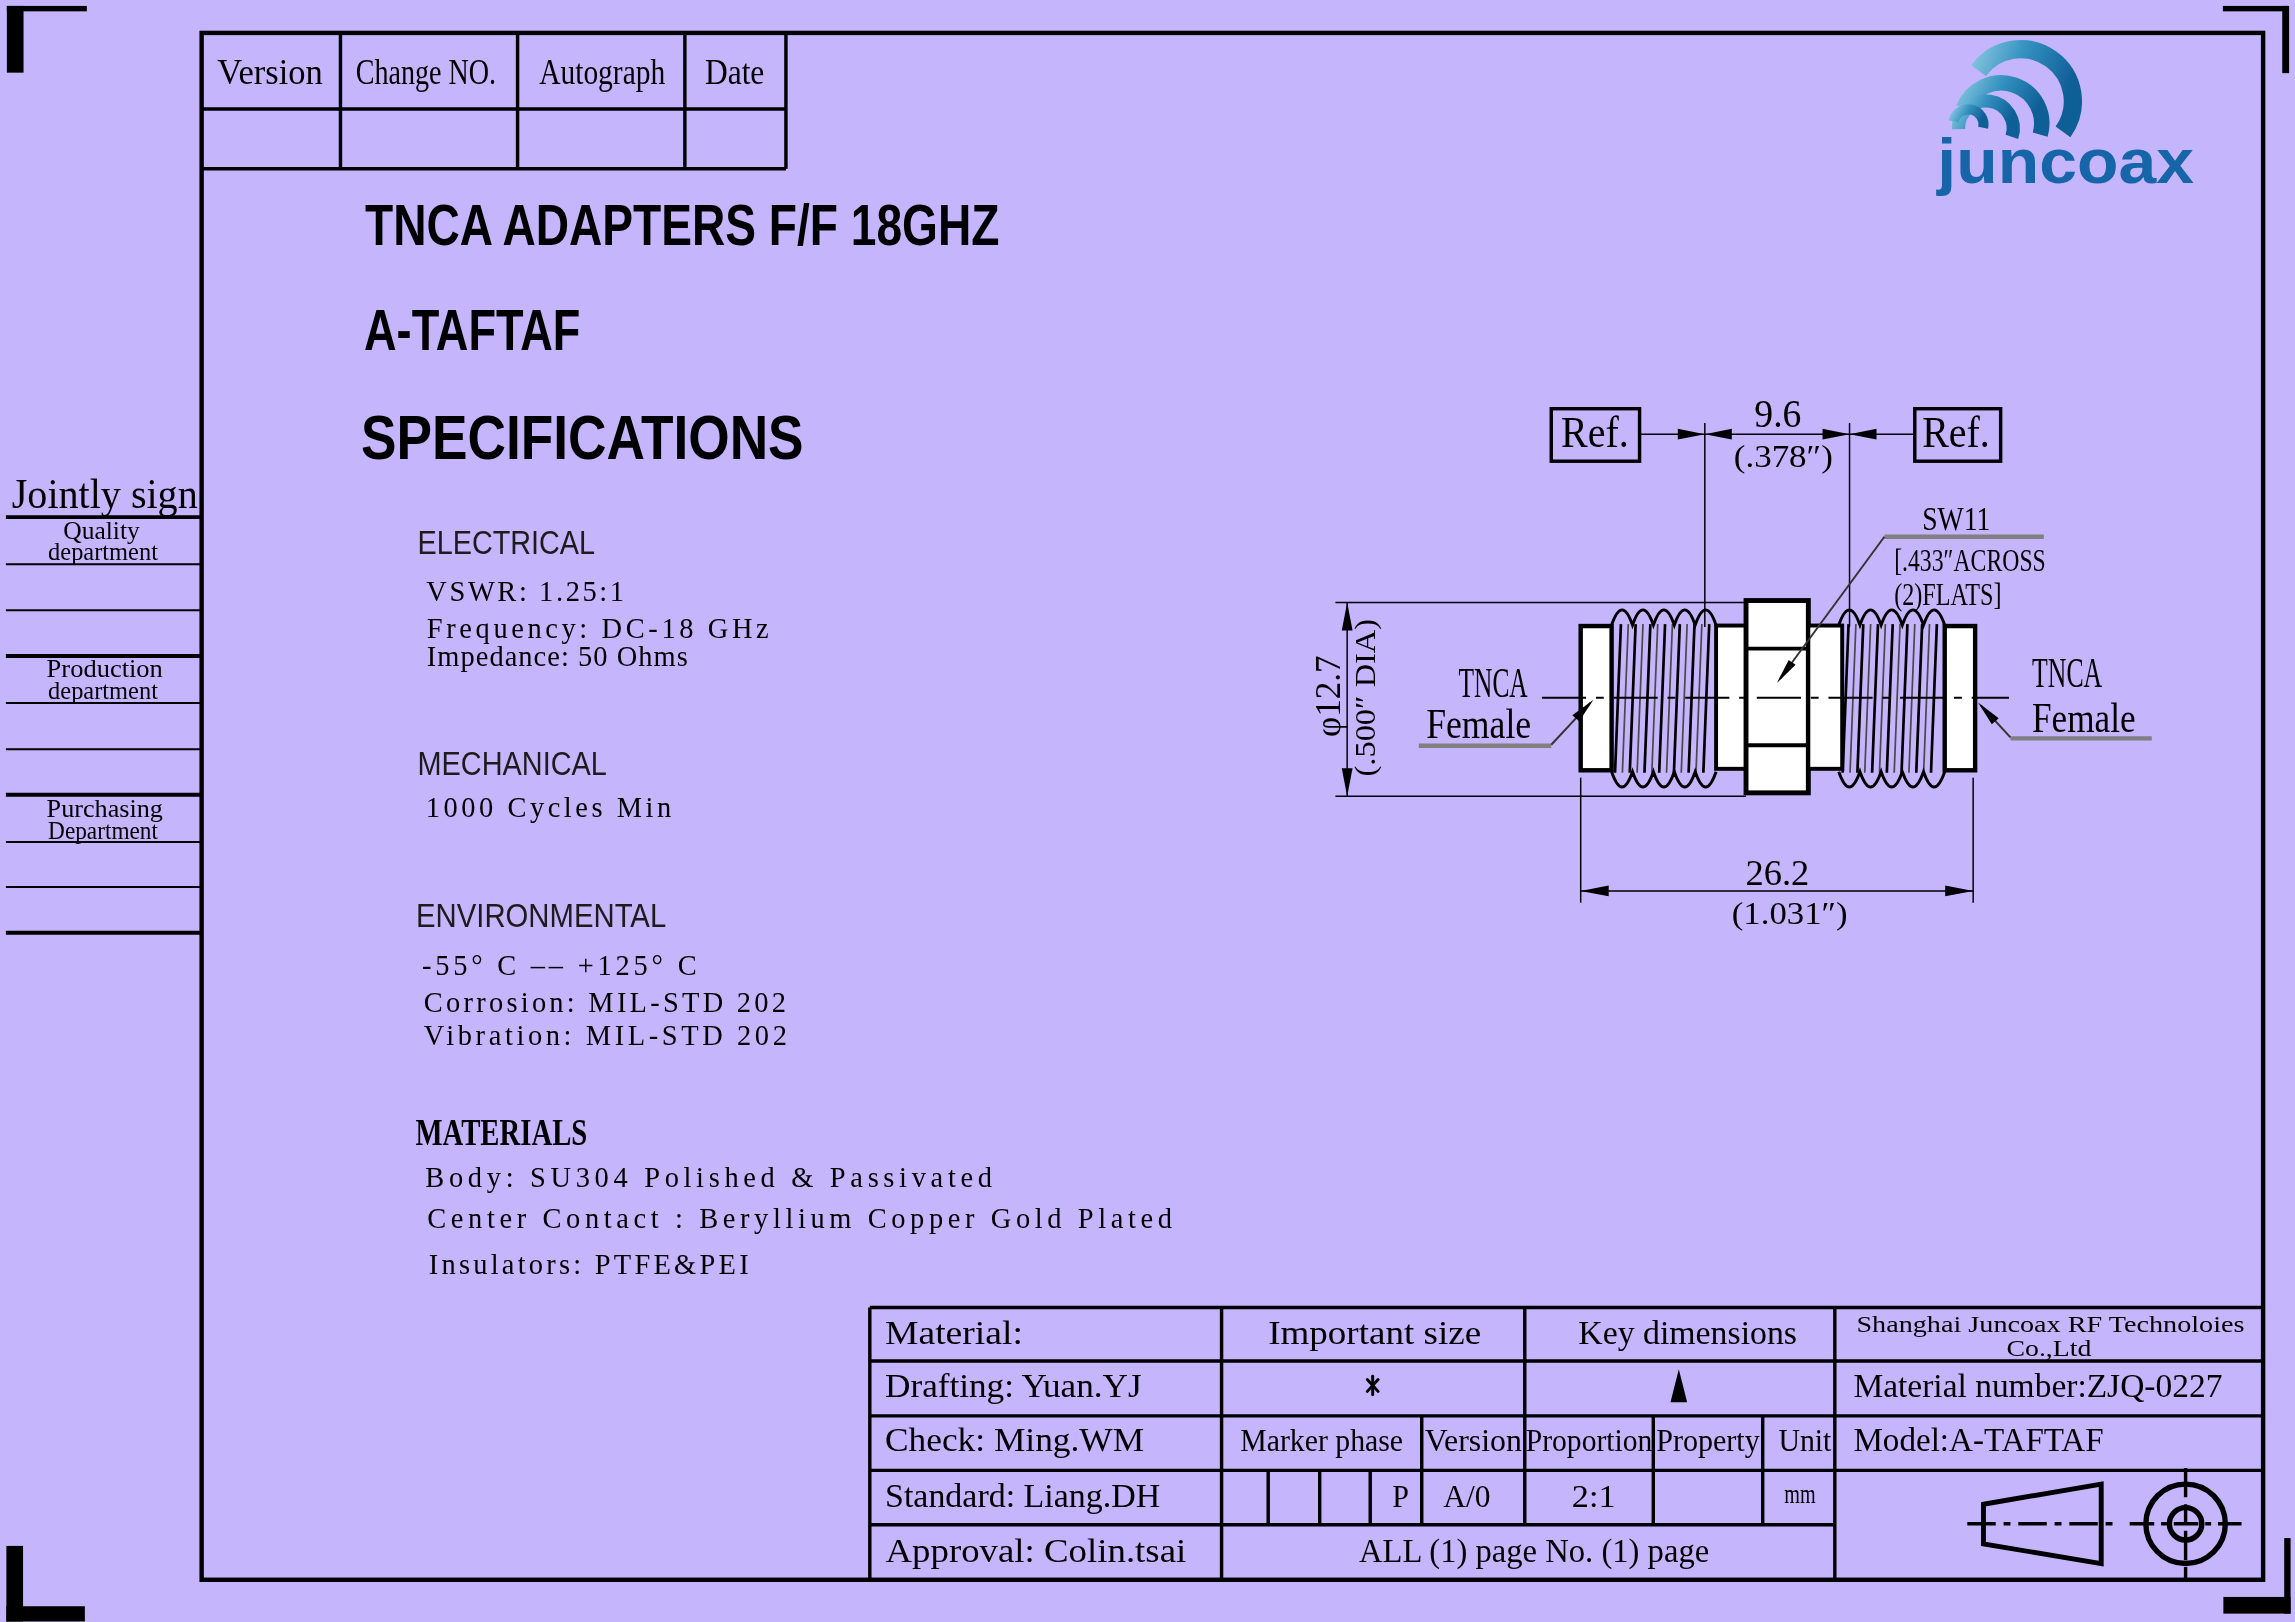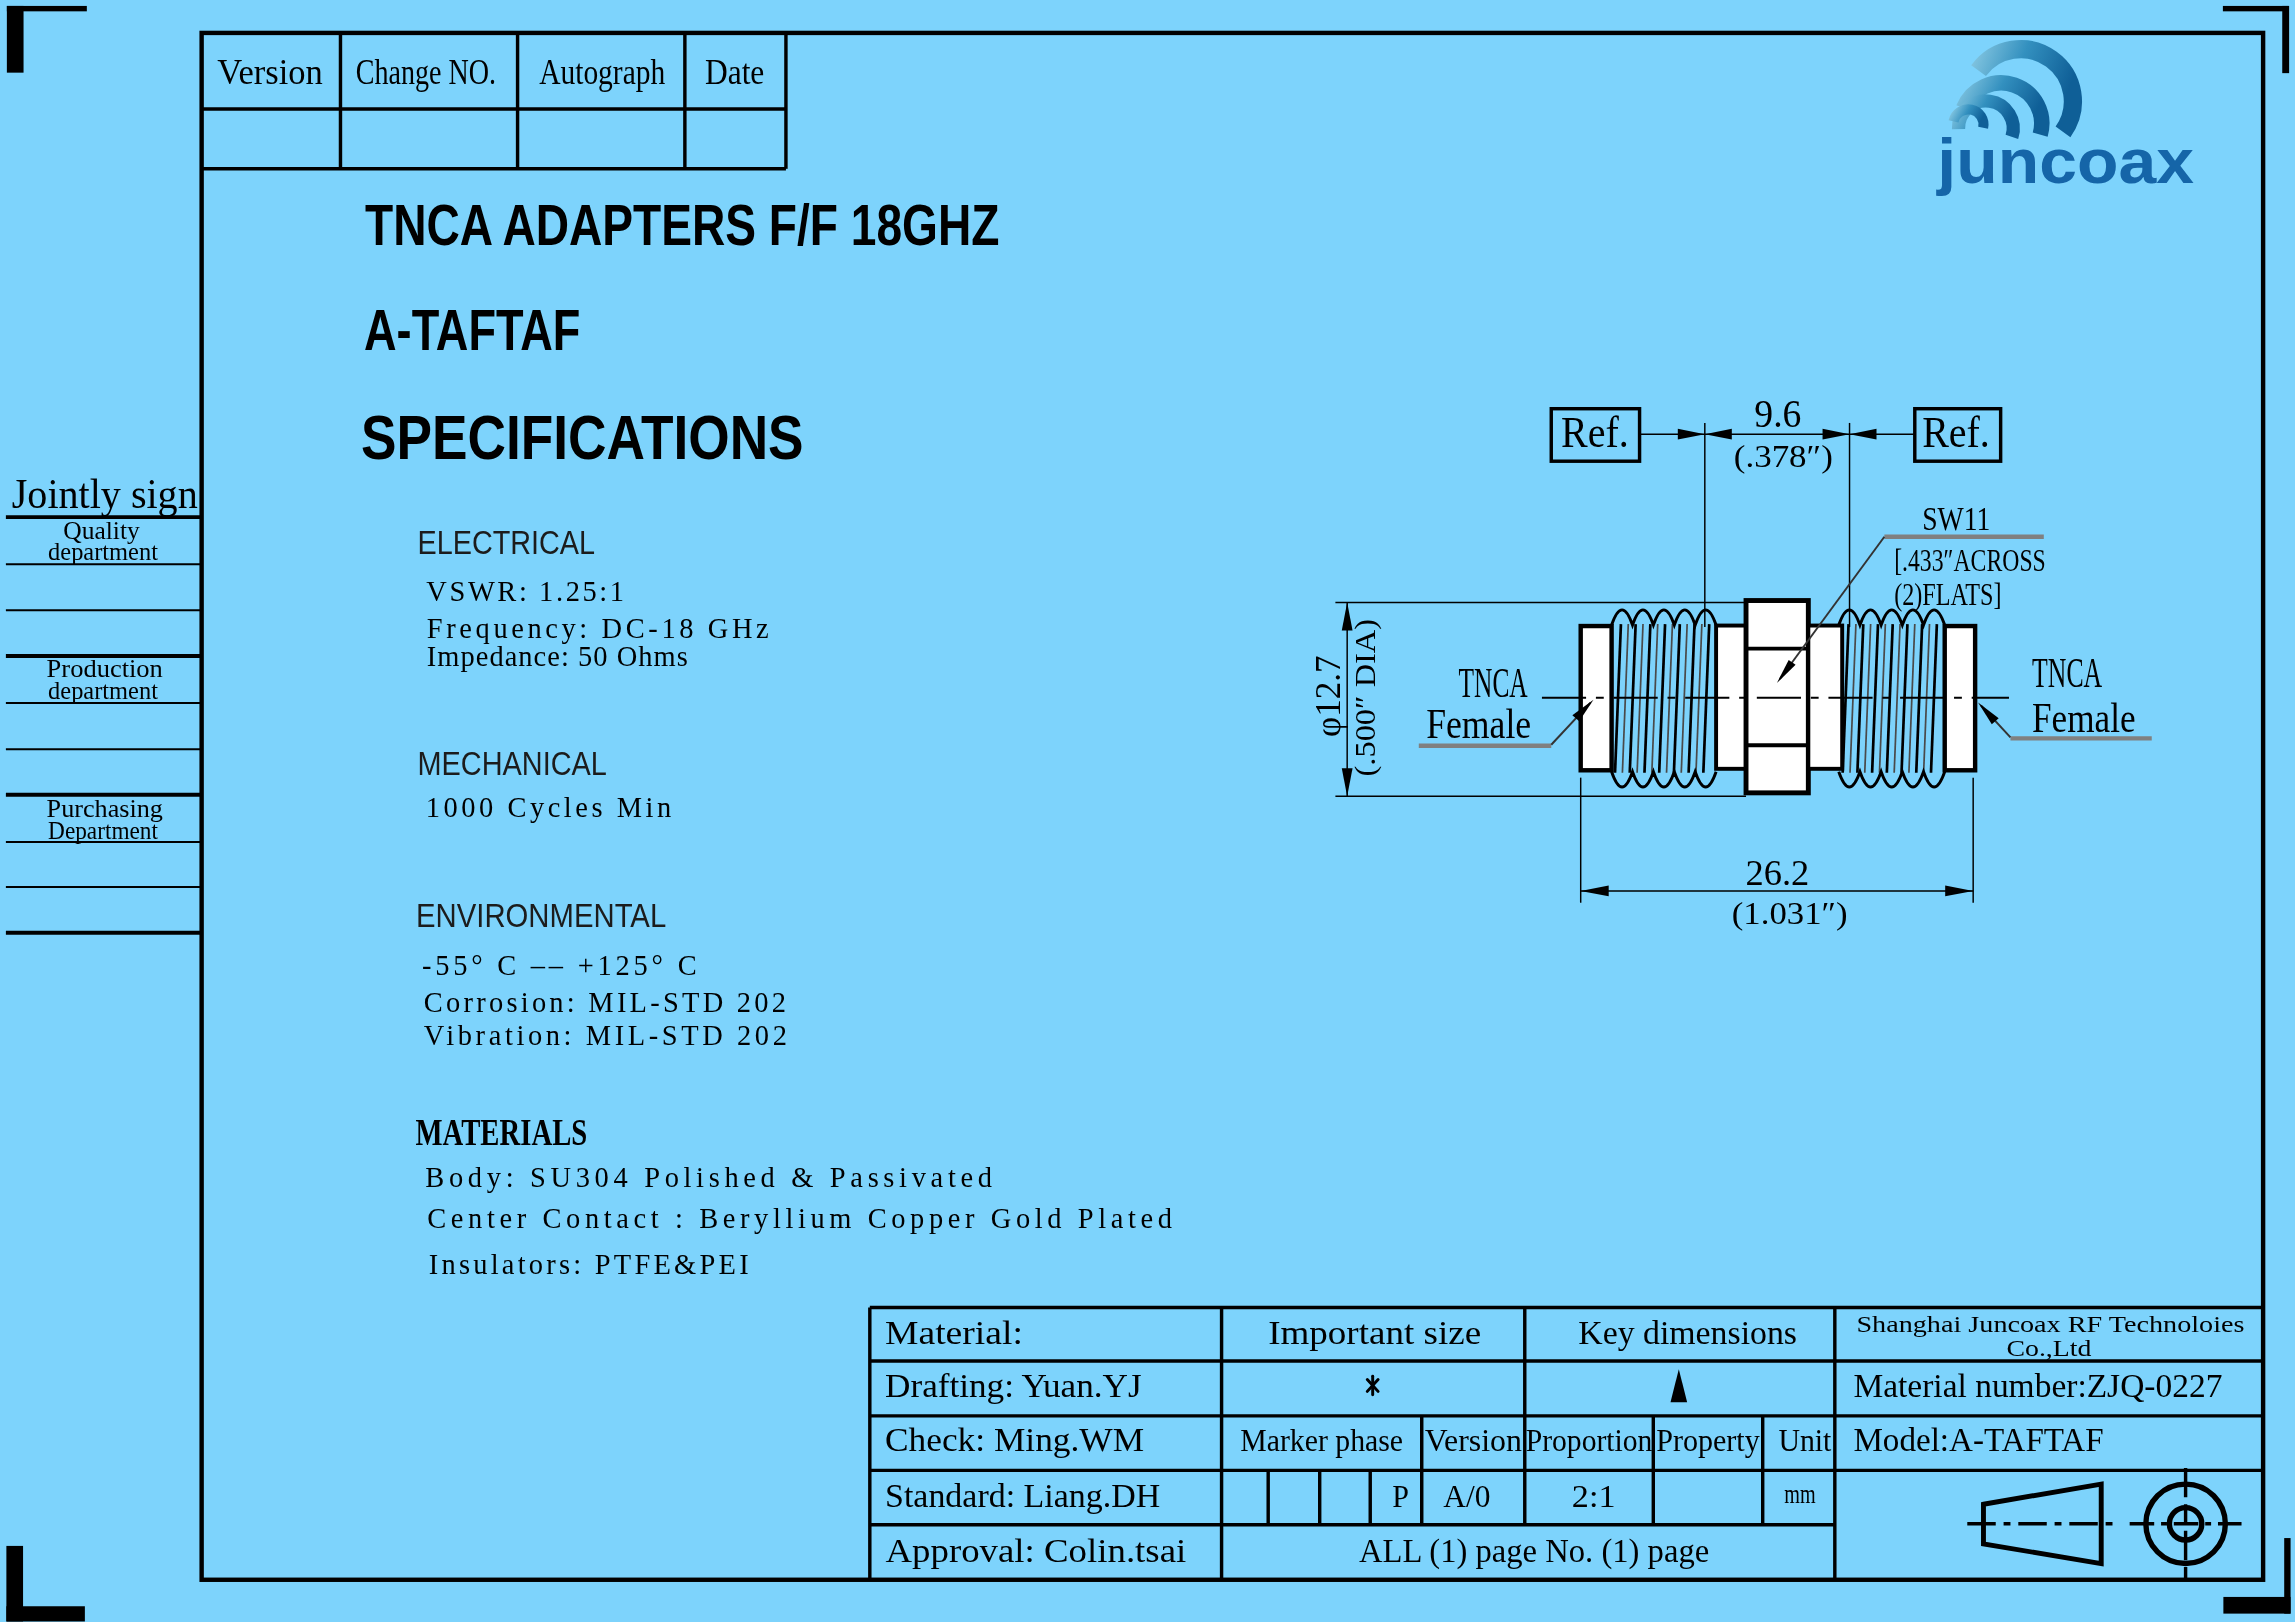--- a/index.html
+++ b/index.html
@@ -1,16 +1,16 @@
 <!DOCTYPE html>
 <html style="font-size:7.9px"><head>
 <meta charset="utf-8">
 <style>
   html,body{margin:0;padding:0;background:#ffffff;}
-  .page{position:relative;width:2295px;height:1622px;background:#7dd3fc;overflow:hidden;}
+  .page{position:relative;width:2295px;height:1622px;background:#c4b5fd;overflow:hidden;}
   text{font-family:"Liberation Serif", serif;}
   .sans{font-family:"Liberation Sans", sans-serif;}
 </style>
 </head>
 <body>
 <div class="page">
 <svg width="2295" height="1622" viewBox="0 0 4678 3306">
 
 <g>
   <rect x="14" y="12" width="34" height="136" fill="#000"></rect>

